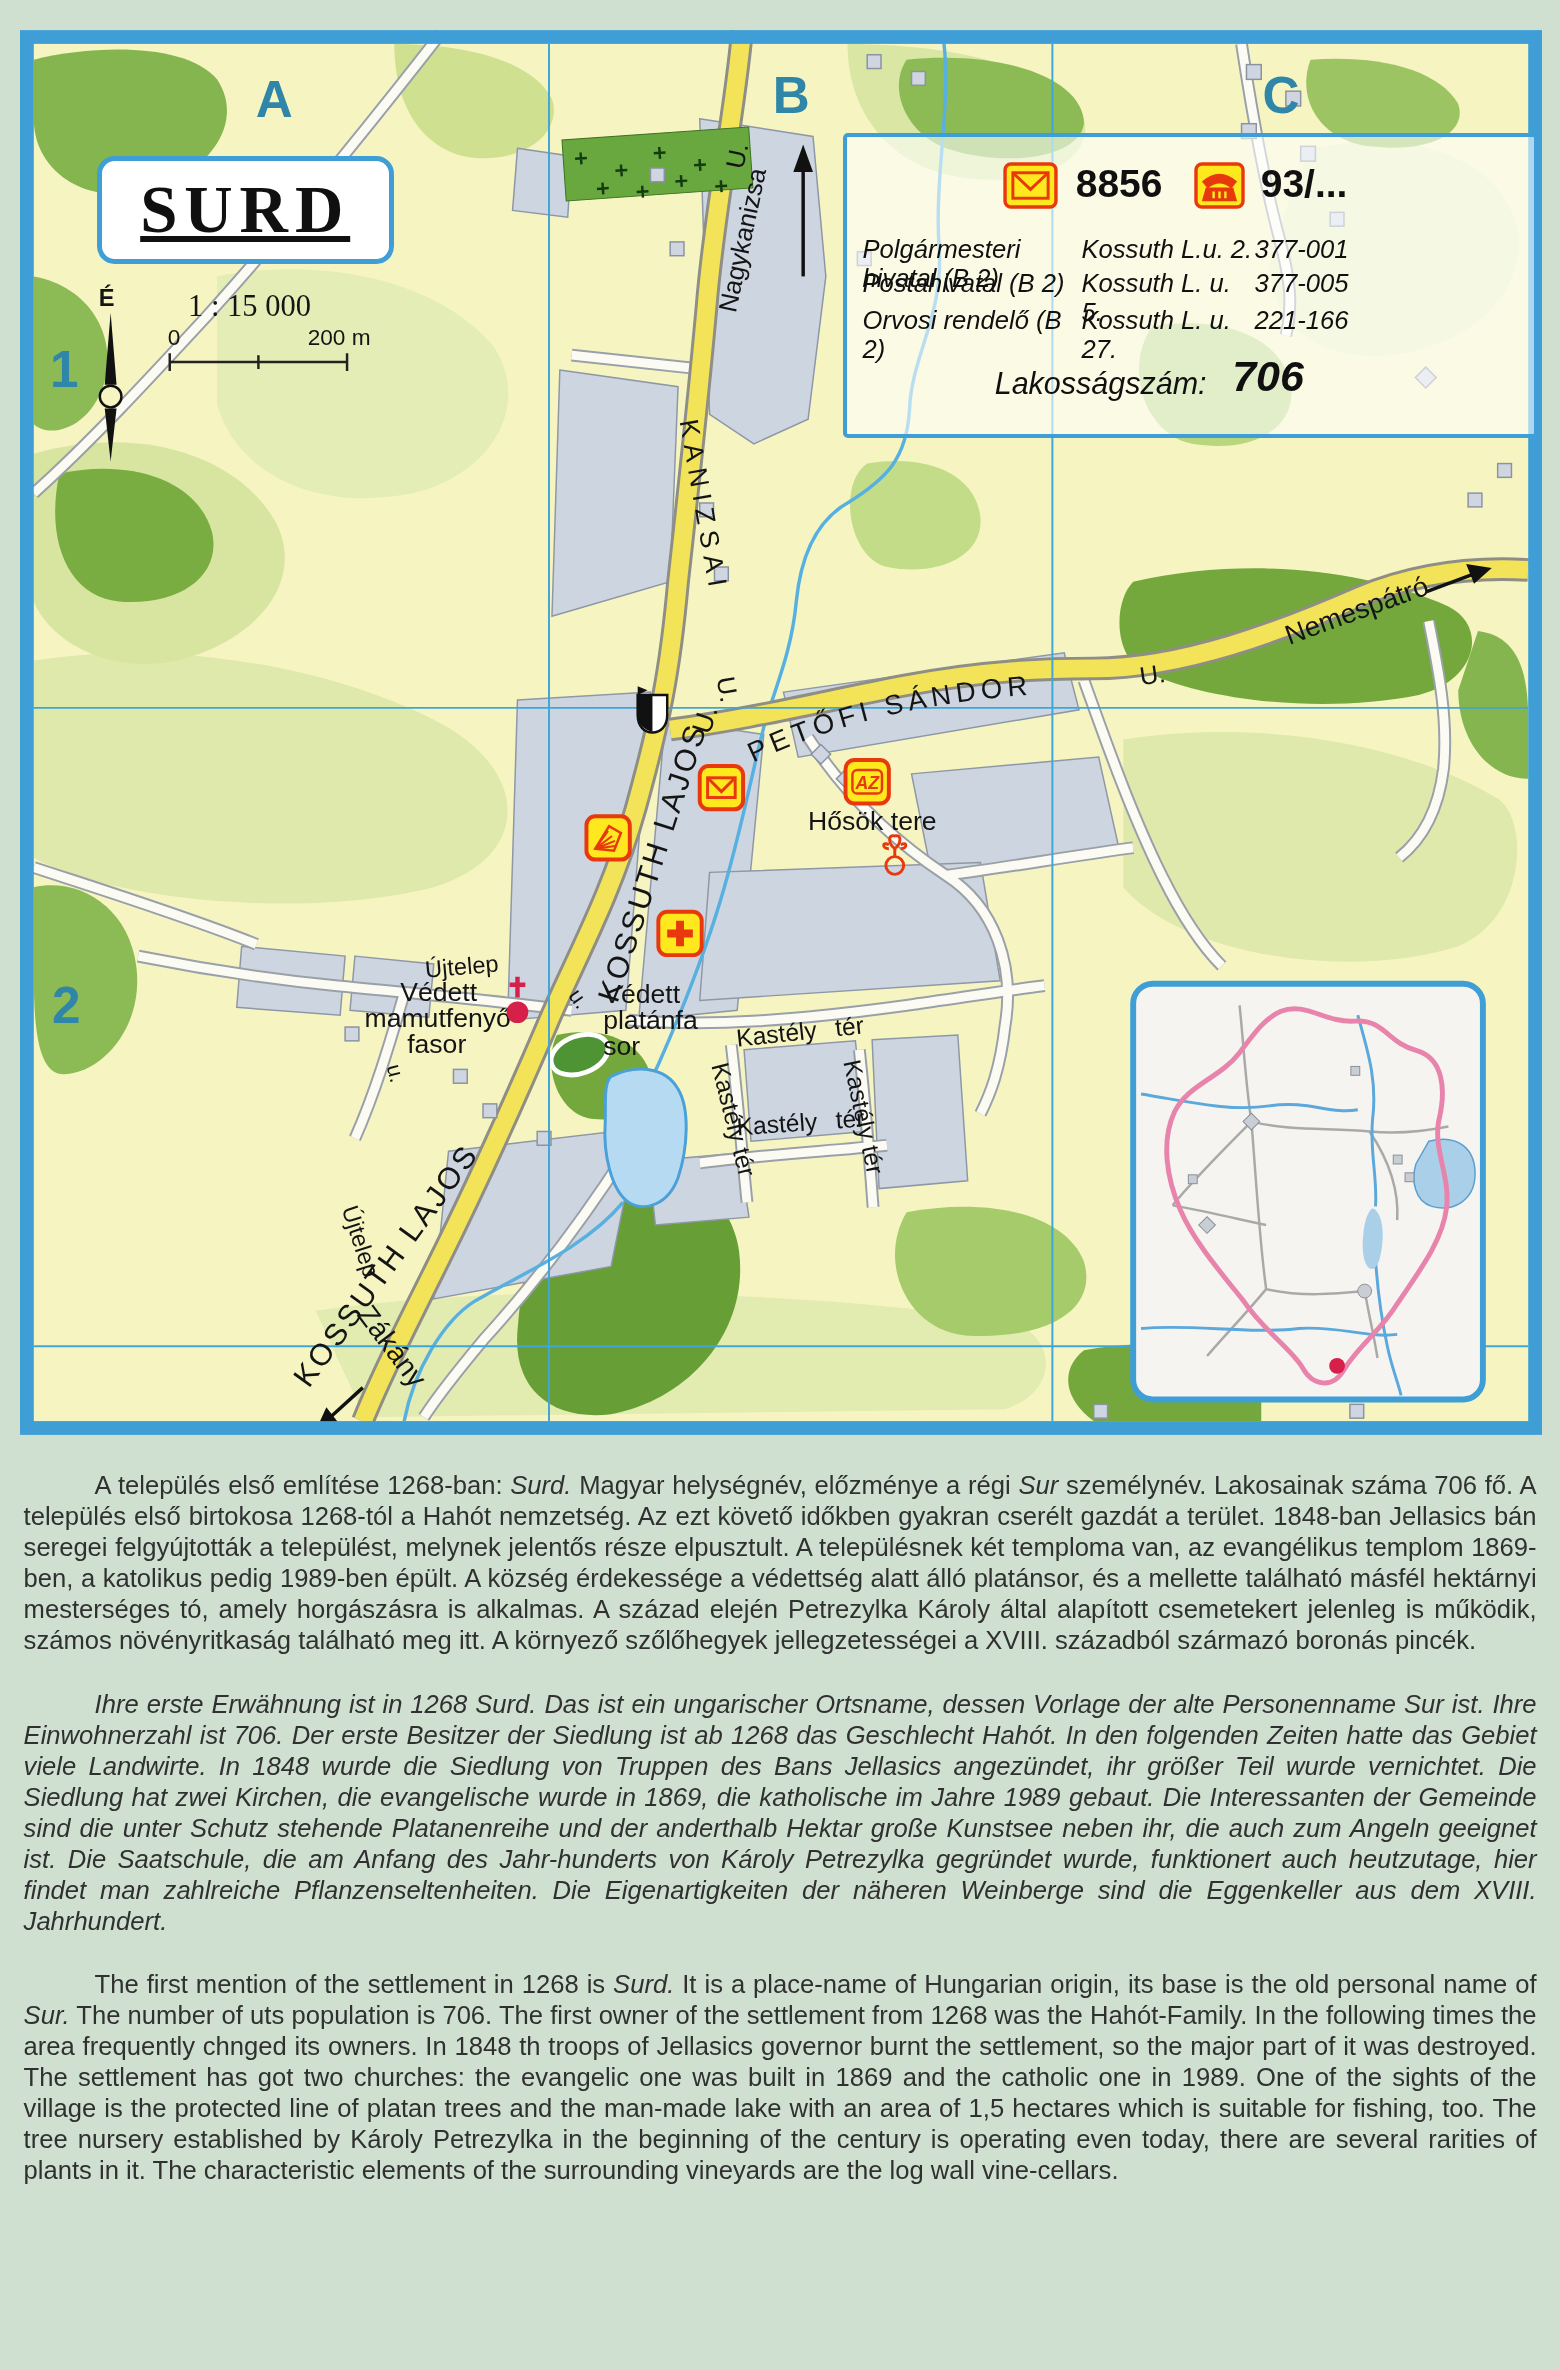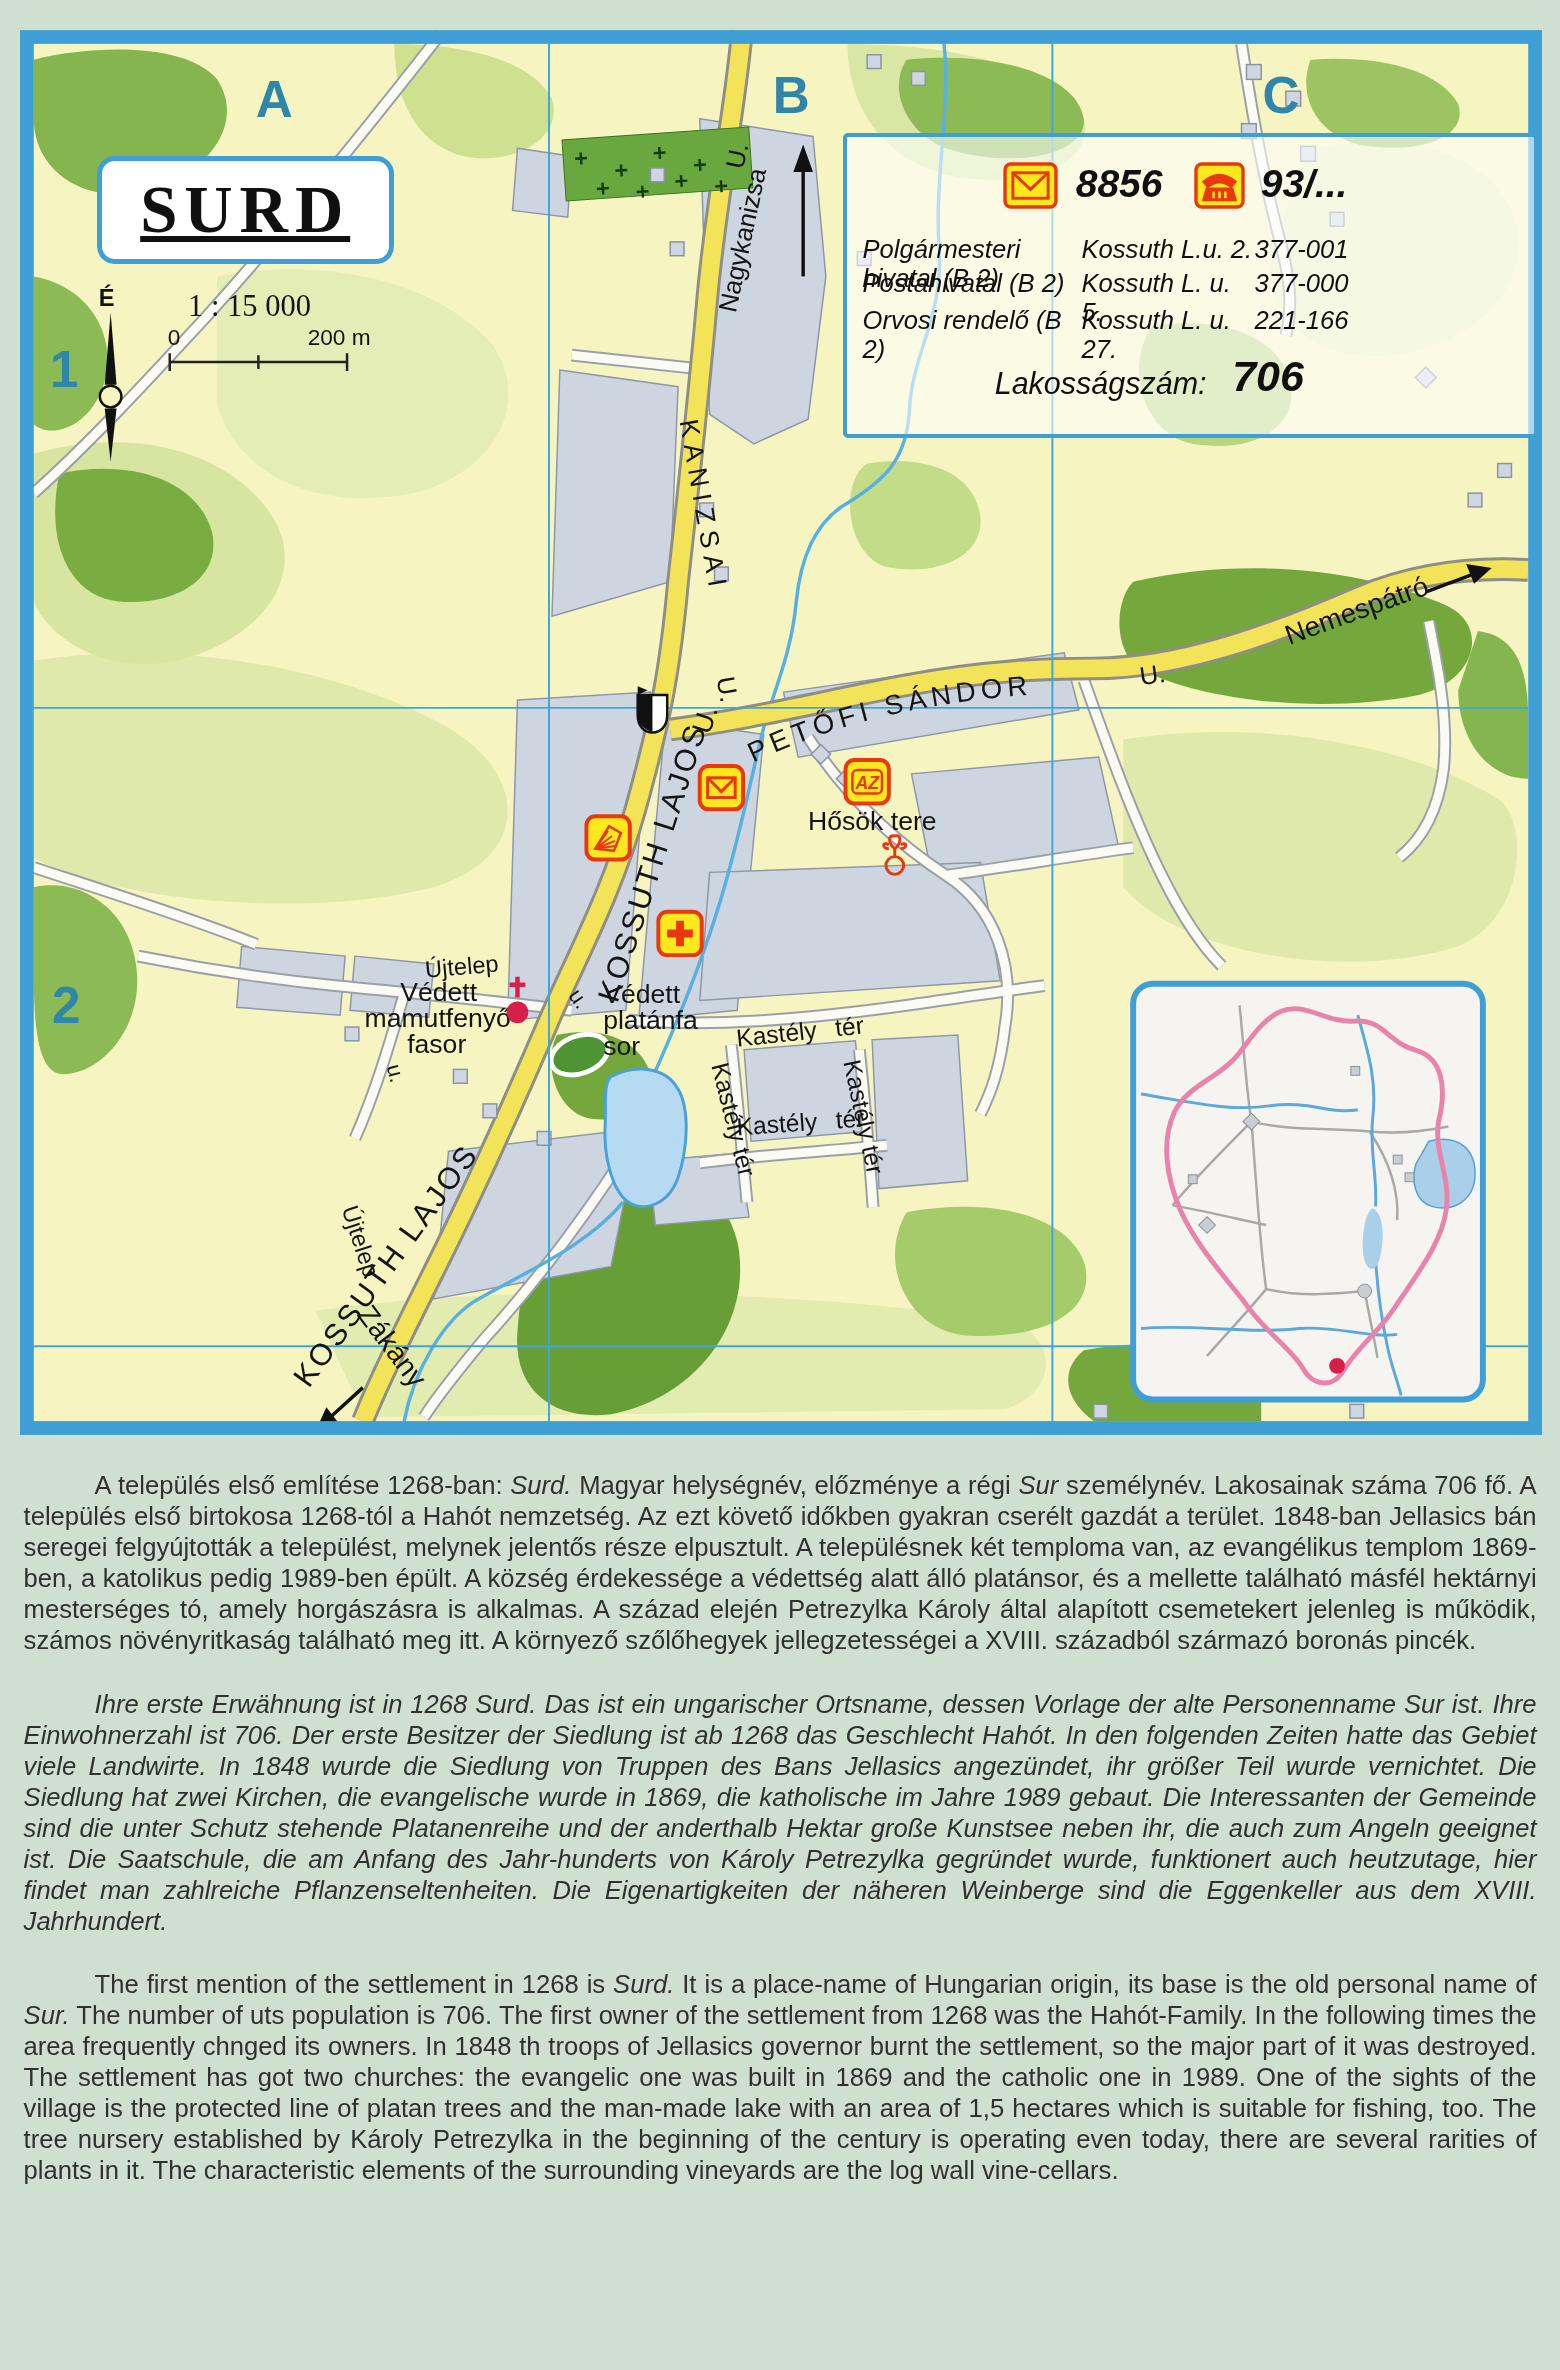--- a/index.html
+++ b/index.html
@@ -11,21 +11,21 @@
   .grid-letter{fill:#2f86a8;font-weight:bold;font-size:52px;}
   .title-box{position:absolute;left:77px;top:126px;width:297px;height:108px;background:#ffffff;
              border:5.9px solid #3f9ed6;border-radius:17.7px;box-sizing:border-box;
              display:flex;align-items:center;justify-content:center;}
   .title-box span{font-family:"Liberation Serif",serif;font-weight:bold;font-size:67px;
                   letter-spacing:6.9px;color:#101010;text-decoration:underline;}
   .info-box{position:absolute;left:823px;top:103px;width:695px;height:305px;
             background:rgba(255,255,255,0.58);border:4.9px solid #3f9ed6;border-radius:4.9px;
             box-sizing:border-box;color:#101010;}
   .ib-icon{position:absolute;display:flex;align-items:center;justify-content:center;}
-  .ib-num{position:absolute;font-weight:bold;font-style:italic;font-size:39px;}
+  .ib-num{position:absolute;font-weight:bold;font-size:39px;}
   .ib-row{position:absolute;left:15.8px;width:658px;display:grid;
           grid-template-columns:219px 173px auto;font-style:italic;font-size:25.6px;}
   .ib-pop{position:absolute;left:148px;top:215px;font-style:italic;font-size:30.5px;
           display:flex;align-items:flex-end;}
   .ib-pop b{font-size:43px;margin-left:25.6px;font-style:italic;}
   .texts{position:absolute;left:23.6px;top:1470px;width:1513px;color:#303030;}
   .texts p{margin:0 0 32.5px 0;font-size:25.6px;line-height:31px;text-align:justify;
            text-indent:71px;}
   .texts p.de{font-style:italic;}
   .it{font-style:italic;}
@@ -361,21 +361,21 @@
       <div class="ib-num" style="left:414px;top:25.6px;">93/...</div>
 
       <div class="ib-row" style="top:98px;">
         <span>Polgármesteri hivatal (B 2)</span>
         <span>Kossuth L.u. 2.</span>
         <span>377-001</span>
       </div>
       <div class="ib-row" style="top:132px;">
         <span>Postahivatal (B 2)</span>
         <span>Kossuth L. u. 5.</span>
-        <span>377-000</span>
+        <span>377-005</span>
       </div>
       <div class="ib-row" style="top:169px;">
         <span>Orvosi rendelő (B 2)</span>
         <span>Kossuth L. u. 27.</span>
         <span>221-166</span>
       </div>
 
       <div class="ib-pop">
         <span>Lakosságszám:</span>
         <b>706</b>

